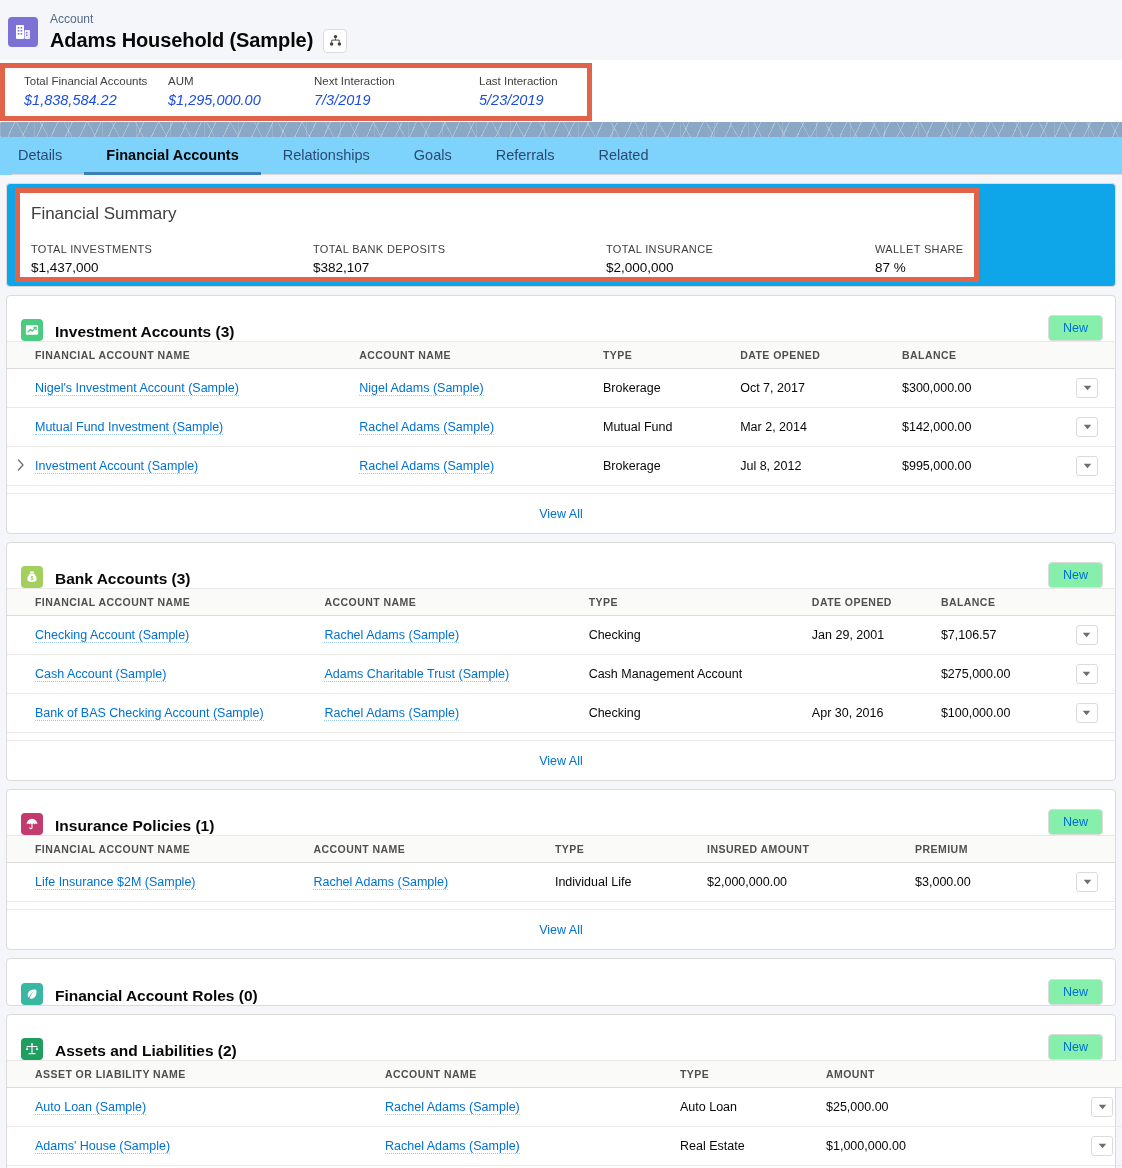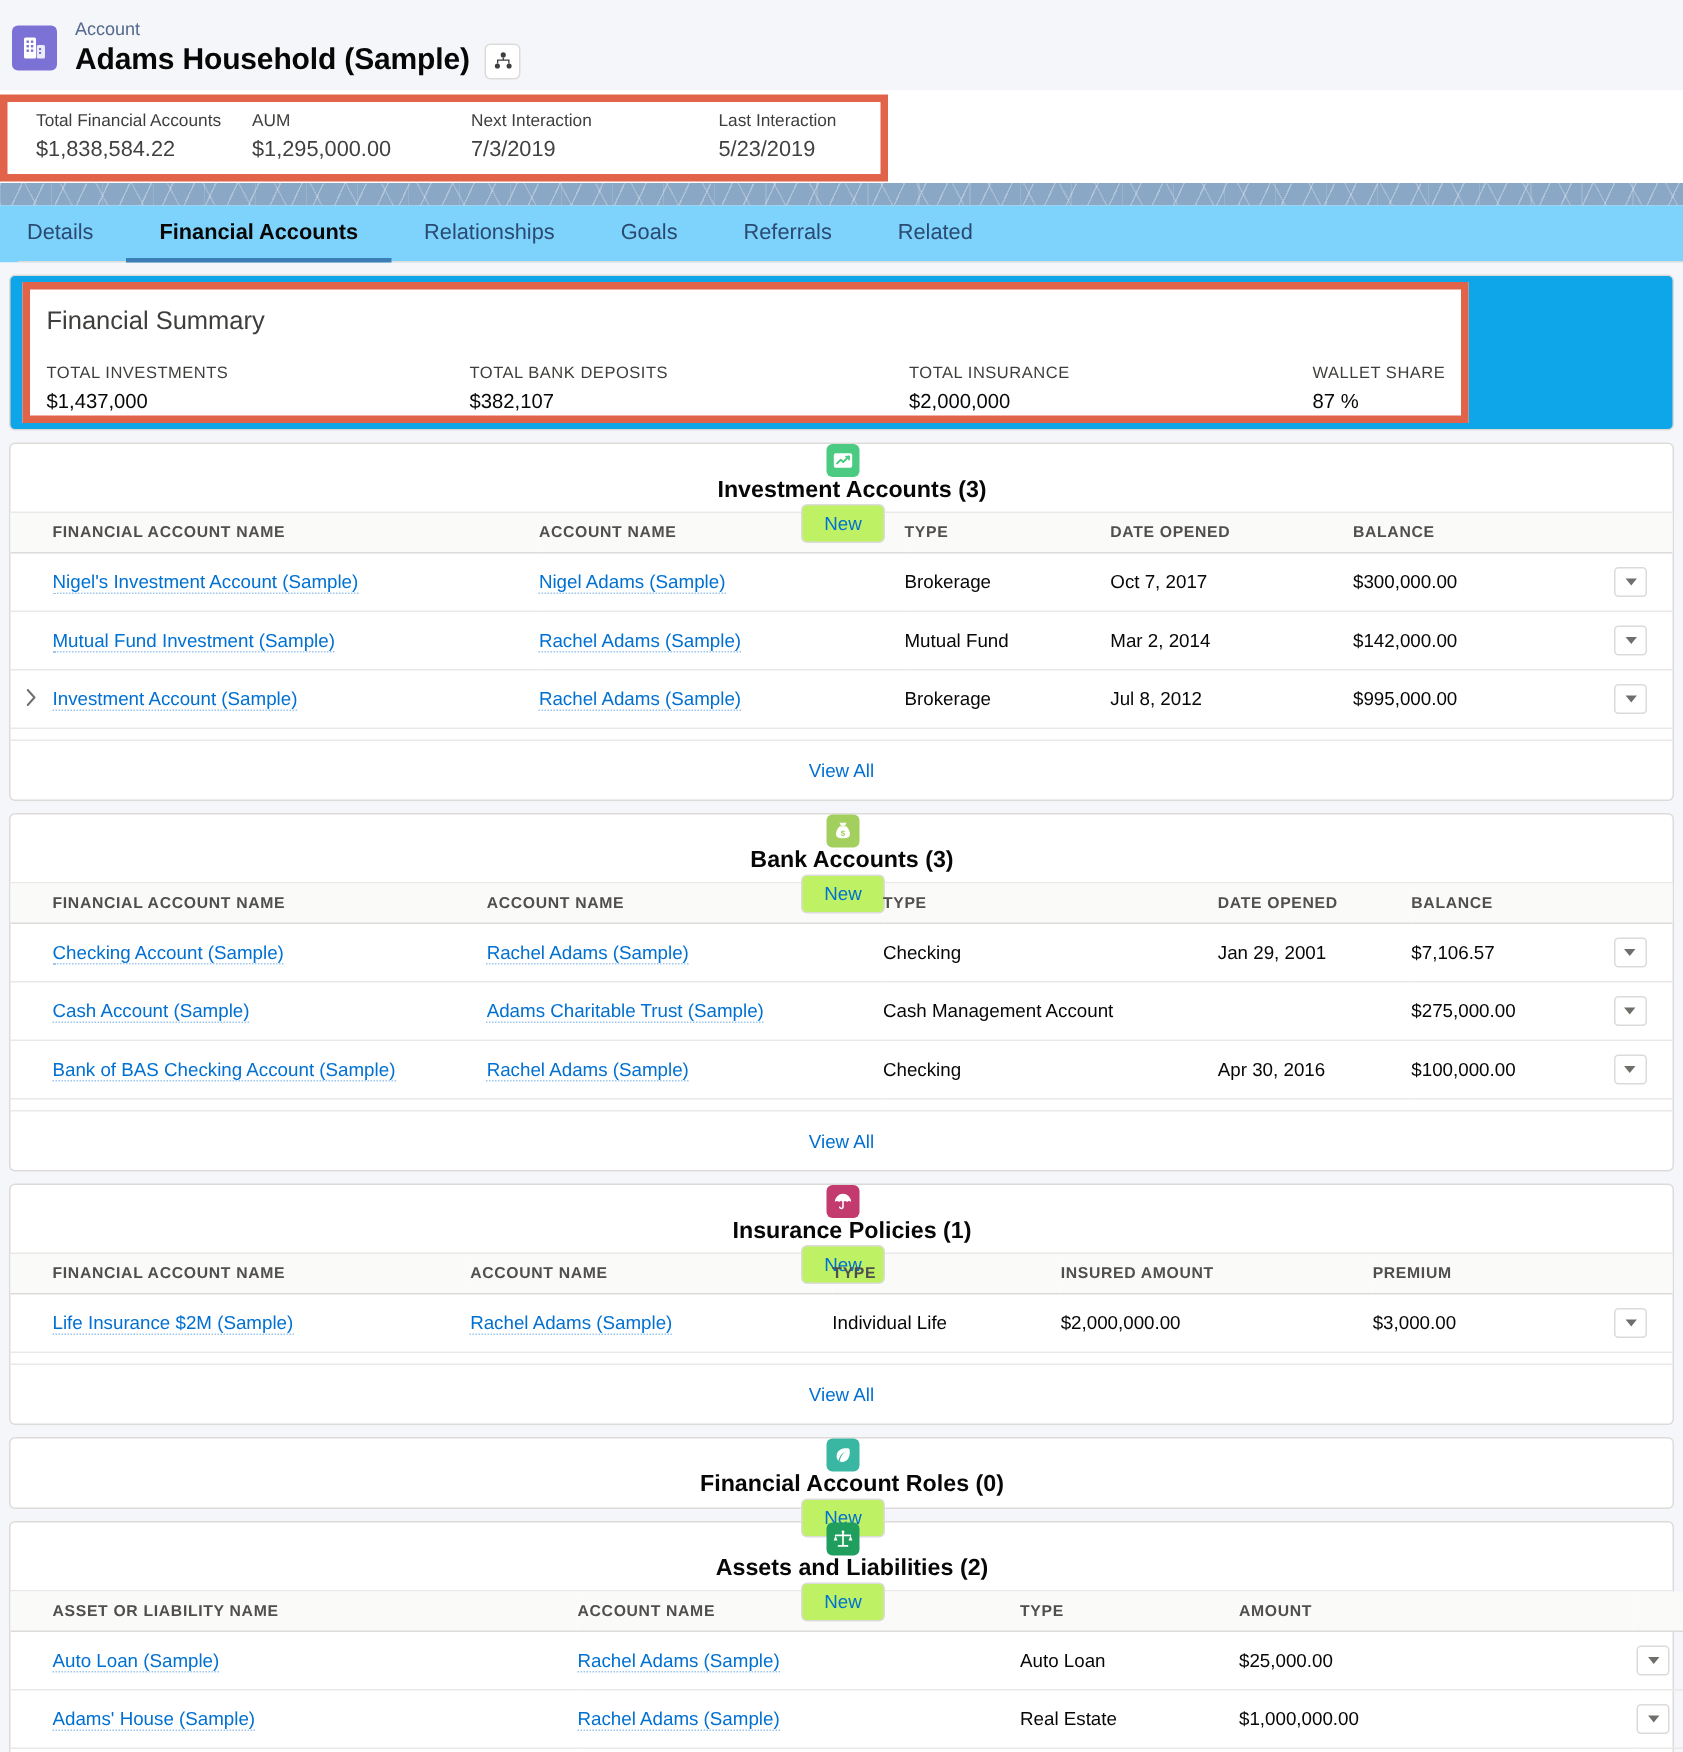--- a/index.html
+++ b/index.html
@@ -57,21 +57,21 @@
   .hl-fields {
     position: absolute; left: 24px; top: 14px;
     display: flex; width: 580px;
   }
   .hl-field { flex: 0 0 auto; }
   .hl-field.f0 { width: 144px; }
   .hl-field.f1 { width: 146px; }
   .hl-field.f2 { width: 165px; }
   .hl-field.f3 { width: 120px; }
   .hl-label { font-size: 11.5px; color: #3e3e3c; line-height: 15px; }
-  .hl-value { font-size: 14.5px; color: #404040; line-height: 20px; margin-top: 1px; }
+  .hl-value { font-size: 14.5px; color: #1d4ed8; line-height: 20px; margin-top: 1px; font-style: italic; }
 
   
   .blue-band {
     height: 15px;
     background:
       repeating-linear-gradient(115deg, rgba(255,255,255,.30) 0 1px, rgba(255,255,255,0) 1px 13px),
       repeating-linear-gradient(62deg, rgba(255,255,255,.22) 0 1px, rgba(255,255,255,0) 1px 21px),
       repeating-linear-gradient(90deg, rgba(255,255,255,.13) 0 1px, rgba(255,255,255,0) 1px 34px),
       linear-gradient(#8aa7c6, #8aa7c6);
   }
@@ -113,34 +113,33 @@
   .fs-field.c1 { width: 293px; }
   .fs-field.c2 { width: 269px; }
   .fs-field.c3 { width: 100px; }
   .fs-label {
     font-size: 11px; color: #3e3e3c; letter-spacing: .35px; line-height: 14px;
   }
   .fs-value { font-size: 13.5px; color: #080707; line-height: 19px; margin-top: 2px; }
 
   
   .rl-head {
-    display: flex; align-items: center; height: 46px; padding: 0 12px 0 14px;
+    display: flex; align-items: flex-end; height: 46px; padding: 0 12px 0 14px;
     border-bottom: 1px solid #ebe9e7;
-    flex-direction: column;
   }
   .rl-icon {
     width: 22px; height: 22px; border-radius: 4px; flex: 0 0 auto;
     display: flex; align-items: center; justify-content: center;
   }
   .rl-title {
     margin-left: 12px; font-size: 15.5px; font-weight: bold; color: #080707;
     flex: 1 1 auto;
   }
   .new-btn {
-    border: 1px solid #dddbda; border-radius: 4px; background: #bef264;
+    border: 1px solid #dddbda; border-radius: 4px; background: #86efac;
     color: #0070d2; font-size: 12.5px; padding: 5px 14px; cursor: pointer;
     font-family: "Liberation Sans", sans-serif; line-height: 14px;
   }
   .rl-head.empty { border-bottom: none; }
 
   table.rl { width: 100%; border-collapse: collapse; table-layout: fixed; }
   table.rl th {
     text-align: left; font-size: 10.5px; font-weight: bold;
     color: #514f4d; letter-spacing: .45px;
     padding: 7px 0 7px 0; border-bottom: 1px solid #dddbda;

